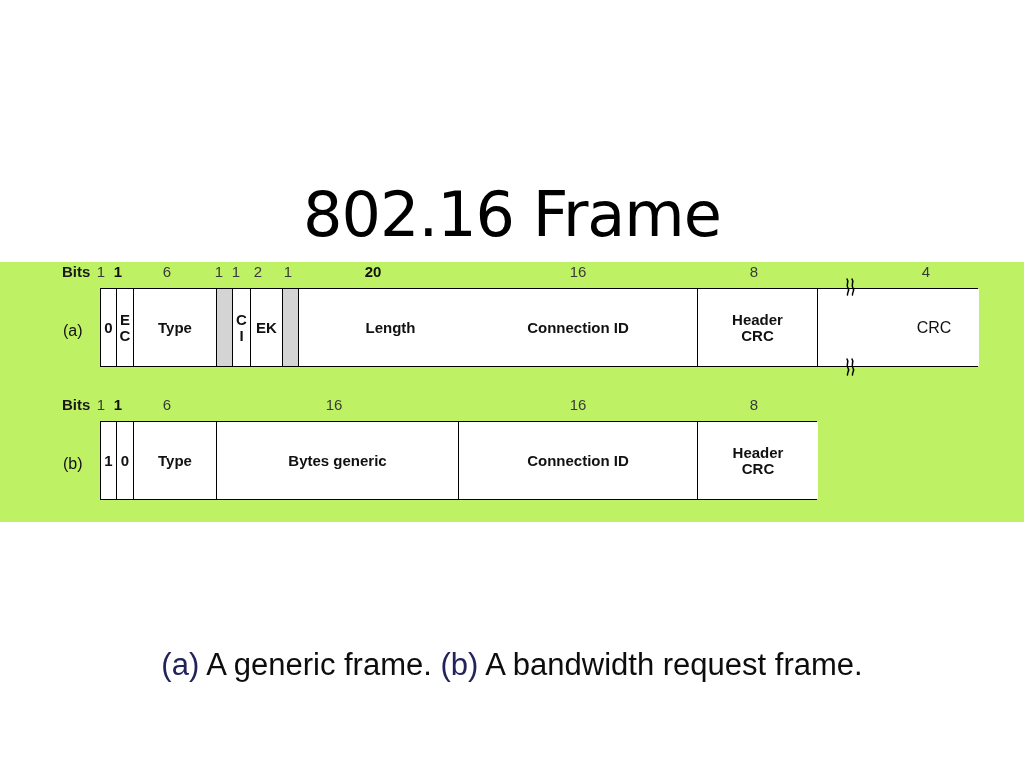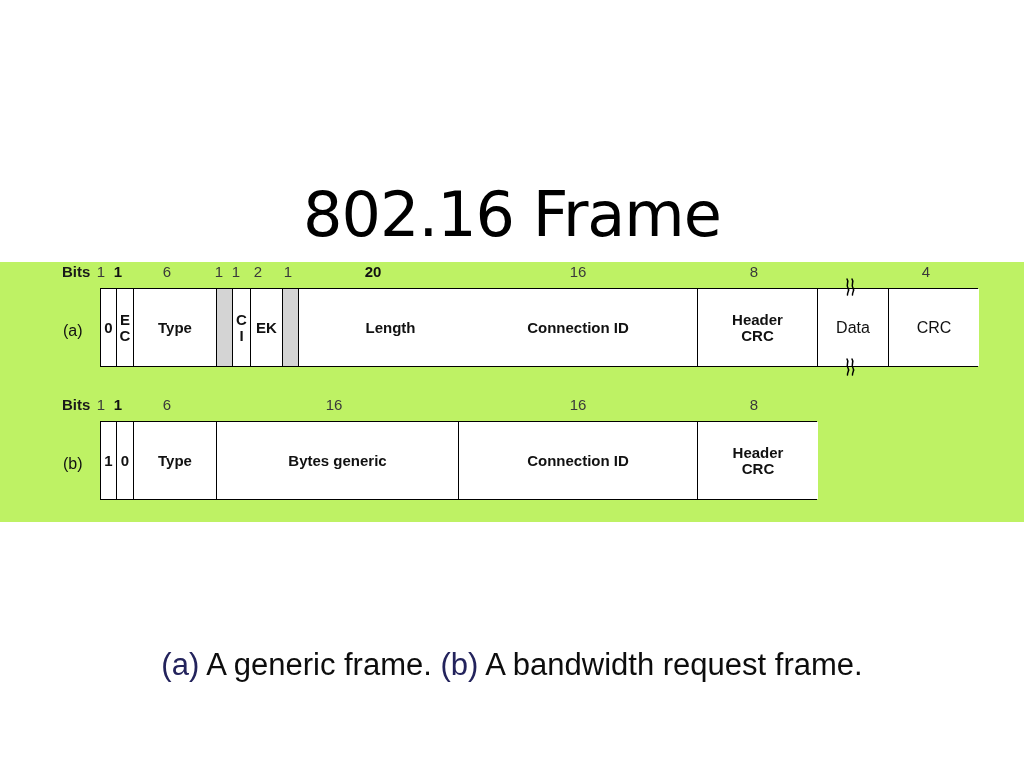--- a/index.html
+++ b/index.html
@@ -210,23 +210,20 @@
         </div>
       <div class="cell" style="left:358px;width:239px;">
           <span>Connection ID</span>
         </div>
       <div class="cell" style="left:597px;width:120px;">
           <span class="vstack">
             <span>Header</span>
             <span>CRC</span>
           </span>
         </div>
-      <div class="cell plainweight" style="left:717px;width:71px;">
-          <span>Data</span>
-        </div>
       <div class="cell plainweight last" style="left:788px;width:90px;">
           <span>CRC</span>
         </div>
     </div>
 
     <div class="squiggle" style="left:840px;top:15px;">
       <svg width="22" height="20" viewBox="0 0 22 20">
         <path d="M7 2 C9.5 5, 5.5 8, 8 11 C10 13.5, 7 15.5, 7.5 18" stroke="#000" stroke-width="1.5" fill="none" stroke-linecap="round"></path>
         <path d="M12 2 C14.5 5, 10.5 8, 13 11 C15 13.5, 12 15.5, 12.5 18" stroke="#000" stroke-width="1.5" fill="none" stroke-linecap="round"></path>
       </svg>

